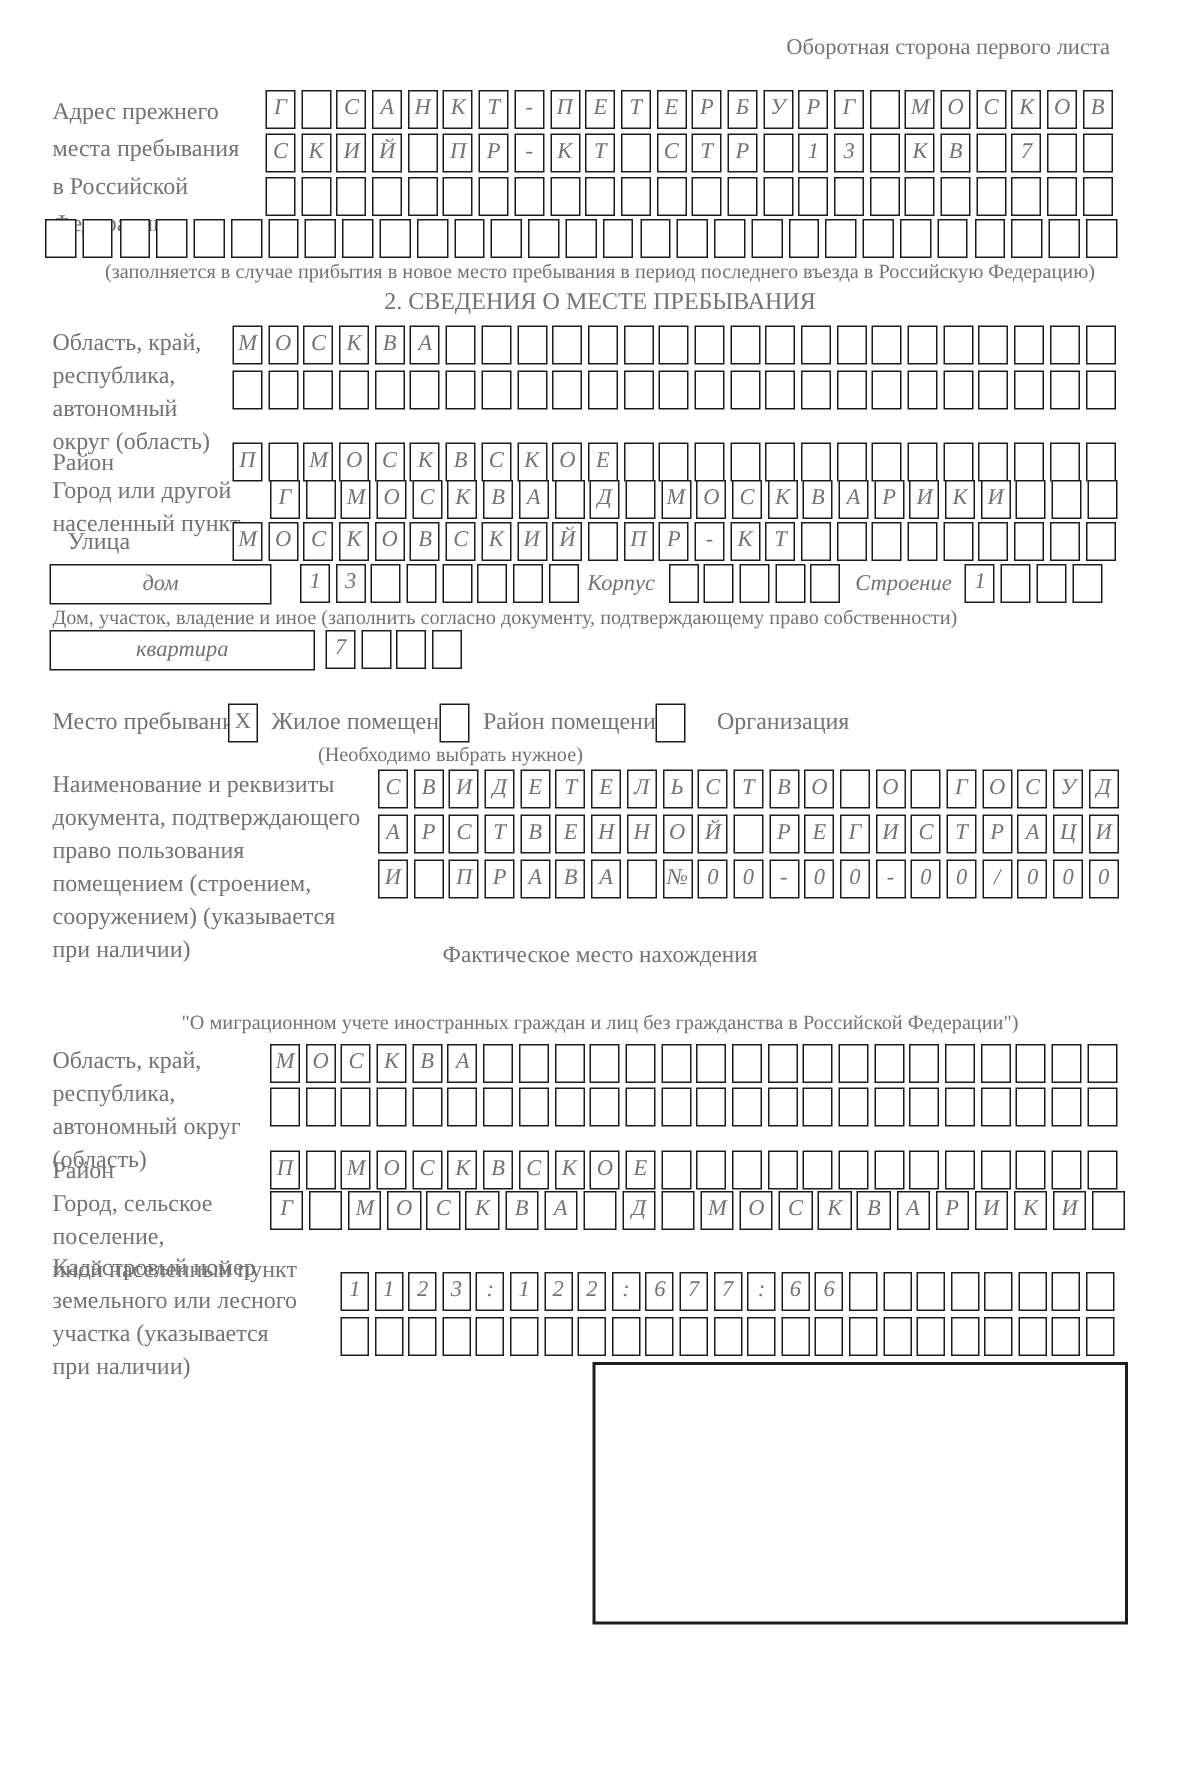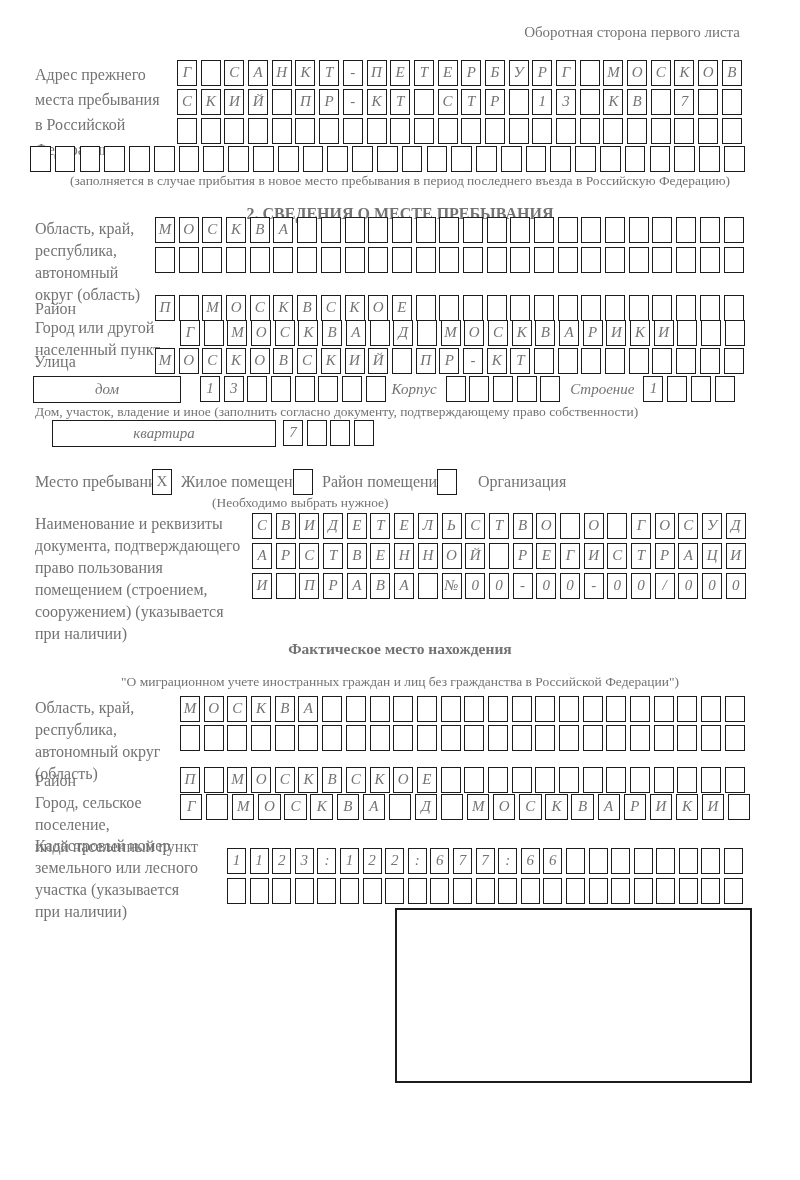--- a/index.html
+++ b/index.html
@@ -5,38 +5,38 @@
   html,body { margin:0; padding:0; background:#ffffff; }
   #page {
     position:relative; width:800px; height:1180px; background:#ffffff;
     font-family:"Liberation Serif", serif; color:#737373; overflow:hidden;
   }
   .abs { position:absolute; }
   .label { font-size:16px; line-height:22px; white-space:pre-line; }
   .label-wide { line-height:25px; }
   .caption { font-size:13.5px; }
   .center { left:0; right:0; text-align:center; }
-  .bold { font-weight:bold;margin-top:12px; }
+  .bold { font-weight:normal; }
   .boxrow { position:absolute; white-space:nowrap; height:27px;font-style:italic; }
   .boxrow-inline { display:inline-block; white-space:nowrap; vertical-align:top; }
   .cell {
     display:inline-block; box-sizing:border-box; width:20px; height:26px;
     border:1.7px solid #1c1c1c; margin-right:3.7px; text-align:center;
     font-size:15px; line-height:23px; vertical-align:top; background:#fff;
   }
   .loose .cell  { width:20.7px; margin-right:4.1px; }
   .narrow .cell { width:19px;   margin-right:3.6px; }
   .wide .cell   { width:22.3px; margin-right:3.8px; }
   .widebox {
     display:inline-block; box-sizing:border-box; height:27px;
     border:1.8px solid #1c1c1c; text-align:center; font-size:15px;
     line-height:24px; vertical-align:top; background:#fff;
   }
   .w-dom { width:148px; margin-right:19px; }
-  .w-kv  { width:224px; margin-right:7px;margin-left:19px; }
+  .w-kv  { width:177px; margin-right:7px; }
   .inline-label { display:inline-block; font-size:15px; line-height:26px; vertical-align:top; }
   .il-korpus   { margin:0 9px 0 2px; }
   .il-stroenie { margin:0 9px 0 6px; }
   .checkbox { position:absolute; }
   .stamp-box {
     position:absolute; box-sizing:border-box; border:2px solid #1c1c1c; background:#fff;
   }
   .caption-block { white-space:pre-line; text-align:center; }
 </style>
 </head>
@@ -65,21 +65,21 @@
   <div class="boxrow" style="left:155px; top:217px;"><span class="cell">М</span><span class="cell">О</span><span class="cell">С</span><span class="cell">К</span><span class="cell">В</span><span class="cell">А</span><span class="cell"></span><span class="cell"></span><span class="cell"></span><span class="cell"></span><span class="cell"></span><span class="cell"></span><span class="cell"></span><span class="cell"></span><span class="cell"></span><span class="cell"></span><span class="cell"></span><span class="cell"></span><span class="cell"></span><span class="cell"></span><span class="cell"></span><span class="cell"></span><span class="cell"></span><span class="cell"></span><span class="cell"></span></div>
   <div class="boxrow" style="left:155px; top:247px;"><span class="cell"></span><span class="cell"></span><span class="cell"></span><span class="cell"></span><span class="cell"></span><span class="cell"></span><span class="cell"></span><span class="cell"></span><span class="cell"></span><span class="cell"></span><span class="cell"></span><span class="cell"></span><span class="cell"></span><span class="cell"></span><span class="cell"></span><span class="cell"></span><span class="cell"></span><span class="cell"></span><span class="cell"></span><span class="cell"></span><span class="cell"></span><span class="cell"></span><span class="cell"></span><span class="cell"></span><span class="cell"></span></div>
 
   <div class="abs label" style="left:35px; top:298px;">Район</div>
   <div class="boxrow" style="left:155px; top:295px;"><span class="cell">П</span><span class="cell"></span><span class="cell">М</span><span class="cell">О</span><span class="cell">С</span><span class="cell">К</span><span class="cell">В</span><span class="cell">С</span><span class="cell">К</span><span class="cell">О</span><span class="cell">Е</span><span class="cell"></span><span class="cell"></span><span class="cell"></span><span class="cell"></span><span class="cell"></span><span class="cell"></span><span class="cell"></span><span class="cell"></span><span class="cell"></span><span class="cell"></span><span class="cell"></span><span class="cell"></span><span class="cell"></span><span class="cell"></span></div>
 
   <div class="abs label" style="left:35px; top:317px; width:145px;">Город или другой
 населенный пункт</div>
   <div class="boxrow" style="left:180px; top:320px;"><span class="cell">Г</span><span class="cell"></span><span class="cell">М</span><span class="cell">О</span><span class="cell">С</span><span class="cell">К</span><span class="cell">В</span><span class="cell">А</span><span class="cell"></span><span class="cell">Д</span><span class="cell"></span><span class="cell">М</span><span class="cell">О</span><span class="cell">С</span><span class="cell">К</span><span class="cell">В</span><span class="cell">А</span><span class="cell">Р</span><span class="cell">И</span><span class="cell">К</span><span class="cell">И</span><span class="cell"></span><span class="cell"></span><span class="cell"></span></div>
 
-  <div class="abs label" style="left:34px; top:351px;">Улица</div>
+  <div class="abs label" style="left:45px; top:351px;">Улица</div>
   <div class="boxrow" style="left:155px; top:348px;"><span class="cell">М</span><span class="cell">О</span><span class="cell">С</span><span class="cell">К</span><span class="cell">О</span><span class="cell">В</span><span class="cell">С</span><span class="cell">К</span><span class="cell">И</span><span class="cell">Й</span><span class="cell"></span><span class="cell">П</span><span class="cell">Р</span><span class="cell">-</span><span class="cell">К</span><span class="cell">Т</span><span class="cell"></span><span class="cell"></span><span class="cell"></span><span class="cell"></span><span class="cell"></span><span class="cell"></span><span class="cell"></span><span class="cell"></span><span class="cell"></span></div>
 
   <div class="boxrow" style="left:33px; top:376px;">
     <span class="widebox w-dom">дом</span><span class="boxrow-inline"><span class="cell">1</span><span class="cell">3</span><span class="cell"></span><span class="cell"></span><span class="cell"></span><span class="cell"></span><span class="cell"></span><span class="cell"></span></span><span class="inline-label il-korpus">Корпус</span><span class="boxrow-inline"><span class="cell"></span><span class="cell"></span><span class="cell"></span><span class="cell"></span><span class="cell"></span></span><span class="inline-label il-stroenie">Строение</span><span class="boxrow-inline"><span class="cell">1</span><span class="cell"></span><span class="cell"></span><span class="cell"></span></span>
   </div>
   <div class="abs caption" style="left:35px; top:404px;">Дом, участок, владение и иное (заполнить согласно документу, подтверждающему право собственности)</div>
 
   <div class="boxrow" style="left:33px; top:420px;">
     <span class="widebox w-kv">квартира</span><span class="boxrow-inline"><span class="cell">7</span><span class="cell"></span><span class="cell"></span><span class="cell"></span></span>
   </div>

